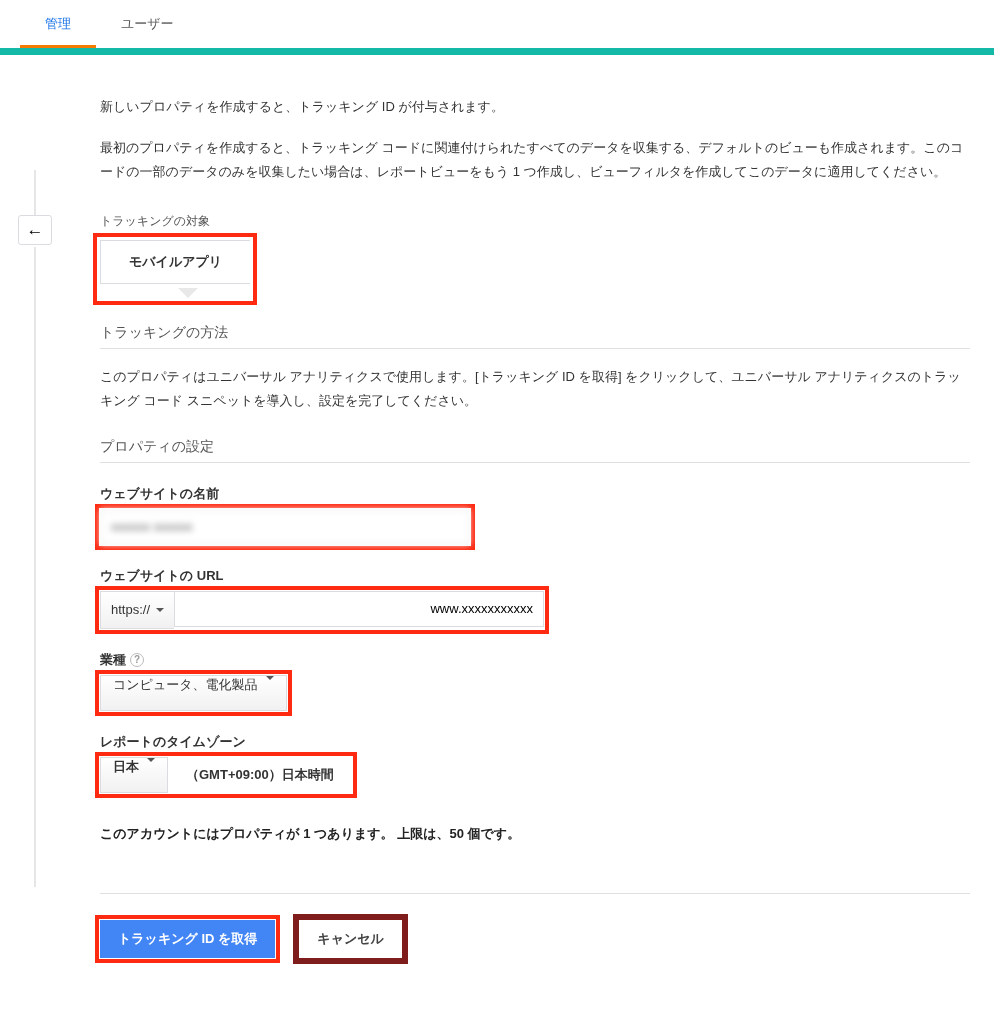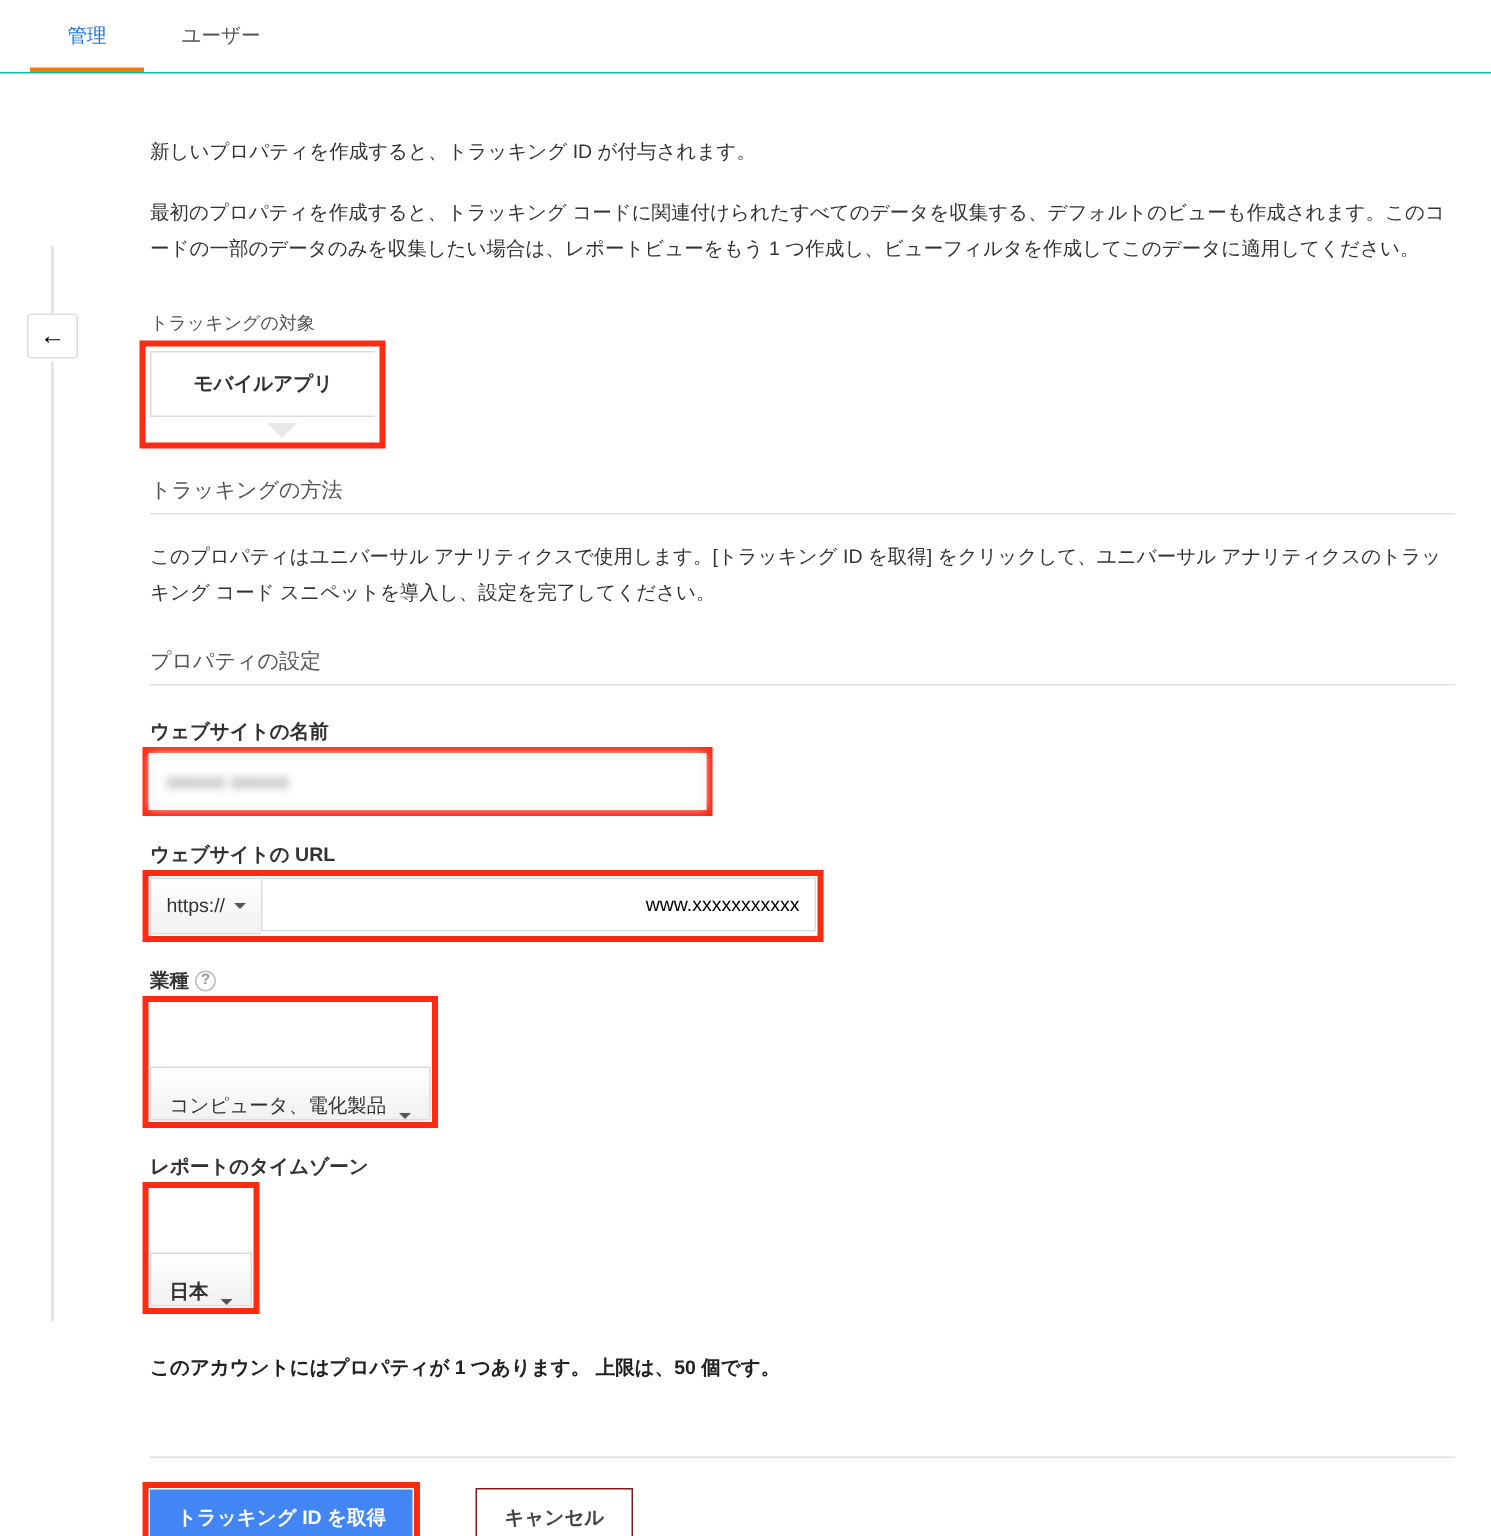--- a/index.html
+++ b/index.html
@@ -4,21 +4,21 @@
 <style>
   * { box-sizing: border-box; margin: 0; padding: 0; }
   body {
     font-family: Arial, "Hiragino Kaku Gothic ProN", "Meiryo", sans-serif;
     background: #fff;
     color: #333;
     font-size: 13px;
   }
   .tabs {
     display: flex;
-    border-bottom: 1px solid #14b8a6;
+    border-bottom: 7px solid #14b8a6;
     padding-left: 20px;
     font-family: Liberation Serif, serif;
   }
   .tab {
     padding: 15px 25px 12px;
     cursor: pointer;
     font-size: 13px;
     color: #555;
   }
   .tab.active {
@@ -164,26 +164,25 @@
     width: 300px;
     height: 36px;
     text-align: right;
   }
   .dropdown-btn {
     border: 1px solid #dadce0;
     background: linear-gradient(#fff, #f1f1f1);
     padding: 0 12px;
     height: 36px;
     display: inline-flex;
-    align-items: flex-end;
+    align-items: flex-start;
     gap: 8px;
     cursor: pointer;
     font-size: 13px;
     color: #333;
-    margin-top: 42px;
   }
   .tz-row { display: flex; align-items: center; gap: 0; font-weight: bold; }
   .tz-label {
     padding: 0 18px;
     font-size: 13px;
     color: #333;
     height: 36px;
     display:flex; align-items:center;
   }
   .account-note {
@@ -198,27 +197,26 @@
     background: #4285f4;
     color: #fff;
     border: none;
     padding: 10px 18px;
     font-size: 13px;
     font-weight: bold;
     cursor: pointer;
   }
   .secondary-btn {
     background: #fff;
-    border: 1px solid #7f1d1d;
+    border: 6px solid #7f1d1d;
     color: #444;
     padding: 10px 18px;
     font-size: 13px;
     font-weight: bold;
     cursor: pointer;
-    margin-left: 24px;
   }
   .caret-down {
     width: 0; height: 0;
     border-left: 4px solid transparent;
     border-right: 4px solid transparent;
     border-top: 4px solid #555;
     display: inline-block;
   }
   .hl {
     outline: 4px solid #ff2a12;
@@ -294,20 +292,21 @@
       </div>
     </div>
 
     <div class="field-label">レポートのタイムゾーン</div>
     <div style="display:inline-block;" class="hl-tight">
       <div class="tz-row">
         <div class="dropdown-btn">
           <span>日本</span>
           <span class="caret-down"></span>
         </div>
+        <div class="tz-label">（GMT+09:00）日本時間</div>
       </div>
     </div>
 
     <div class="account-note">このアカウントにはプロパティが 1 つあります。 上限は、50 個です。</div>
 
     <div class="hr"></div>
 
     <div class="btn-row">
       <span class="hl-tight" style="display:inline-block;">
         <button class="primary-btn">トラッキング ID を取得</button>

